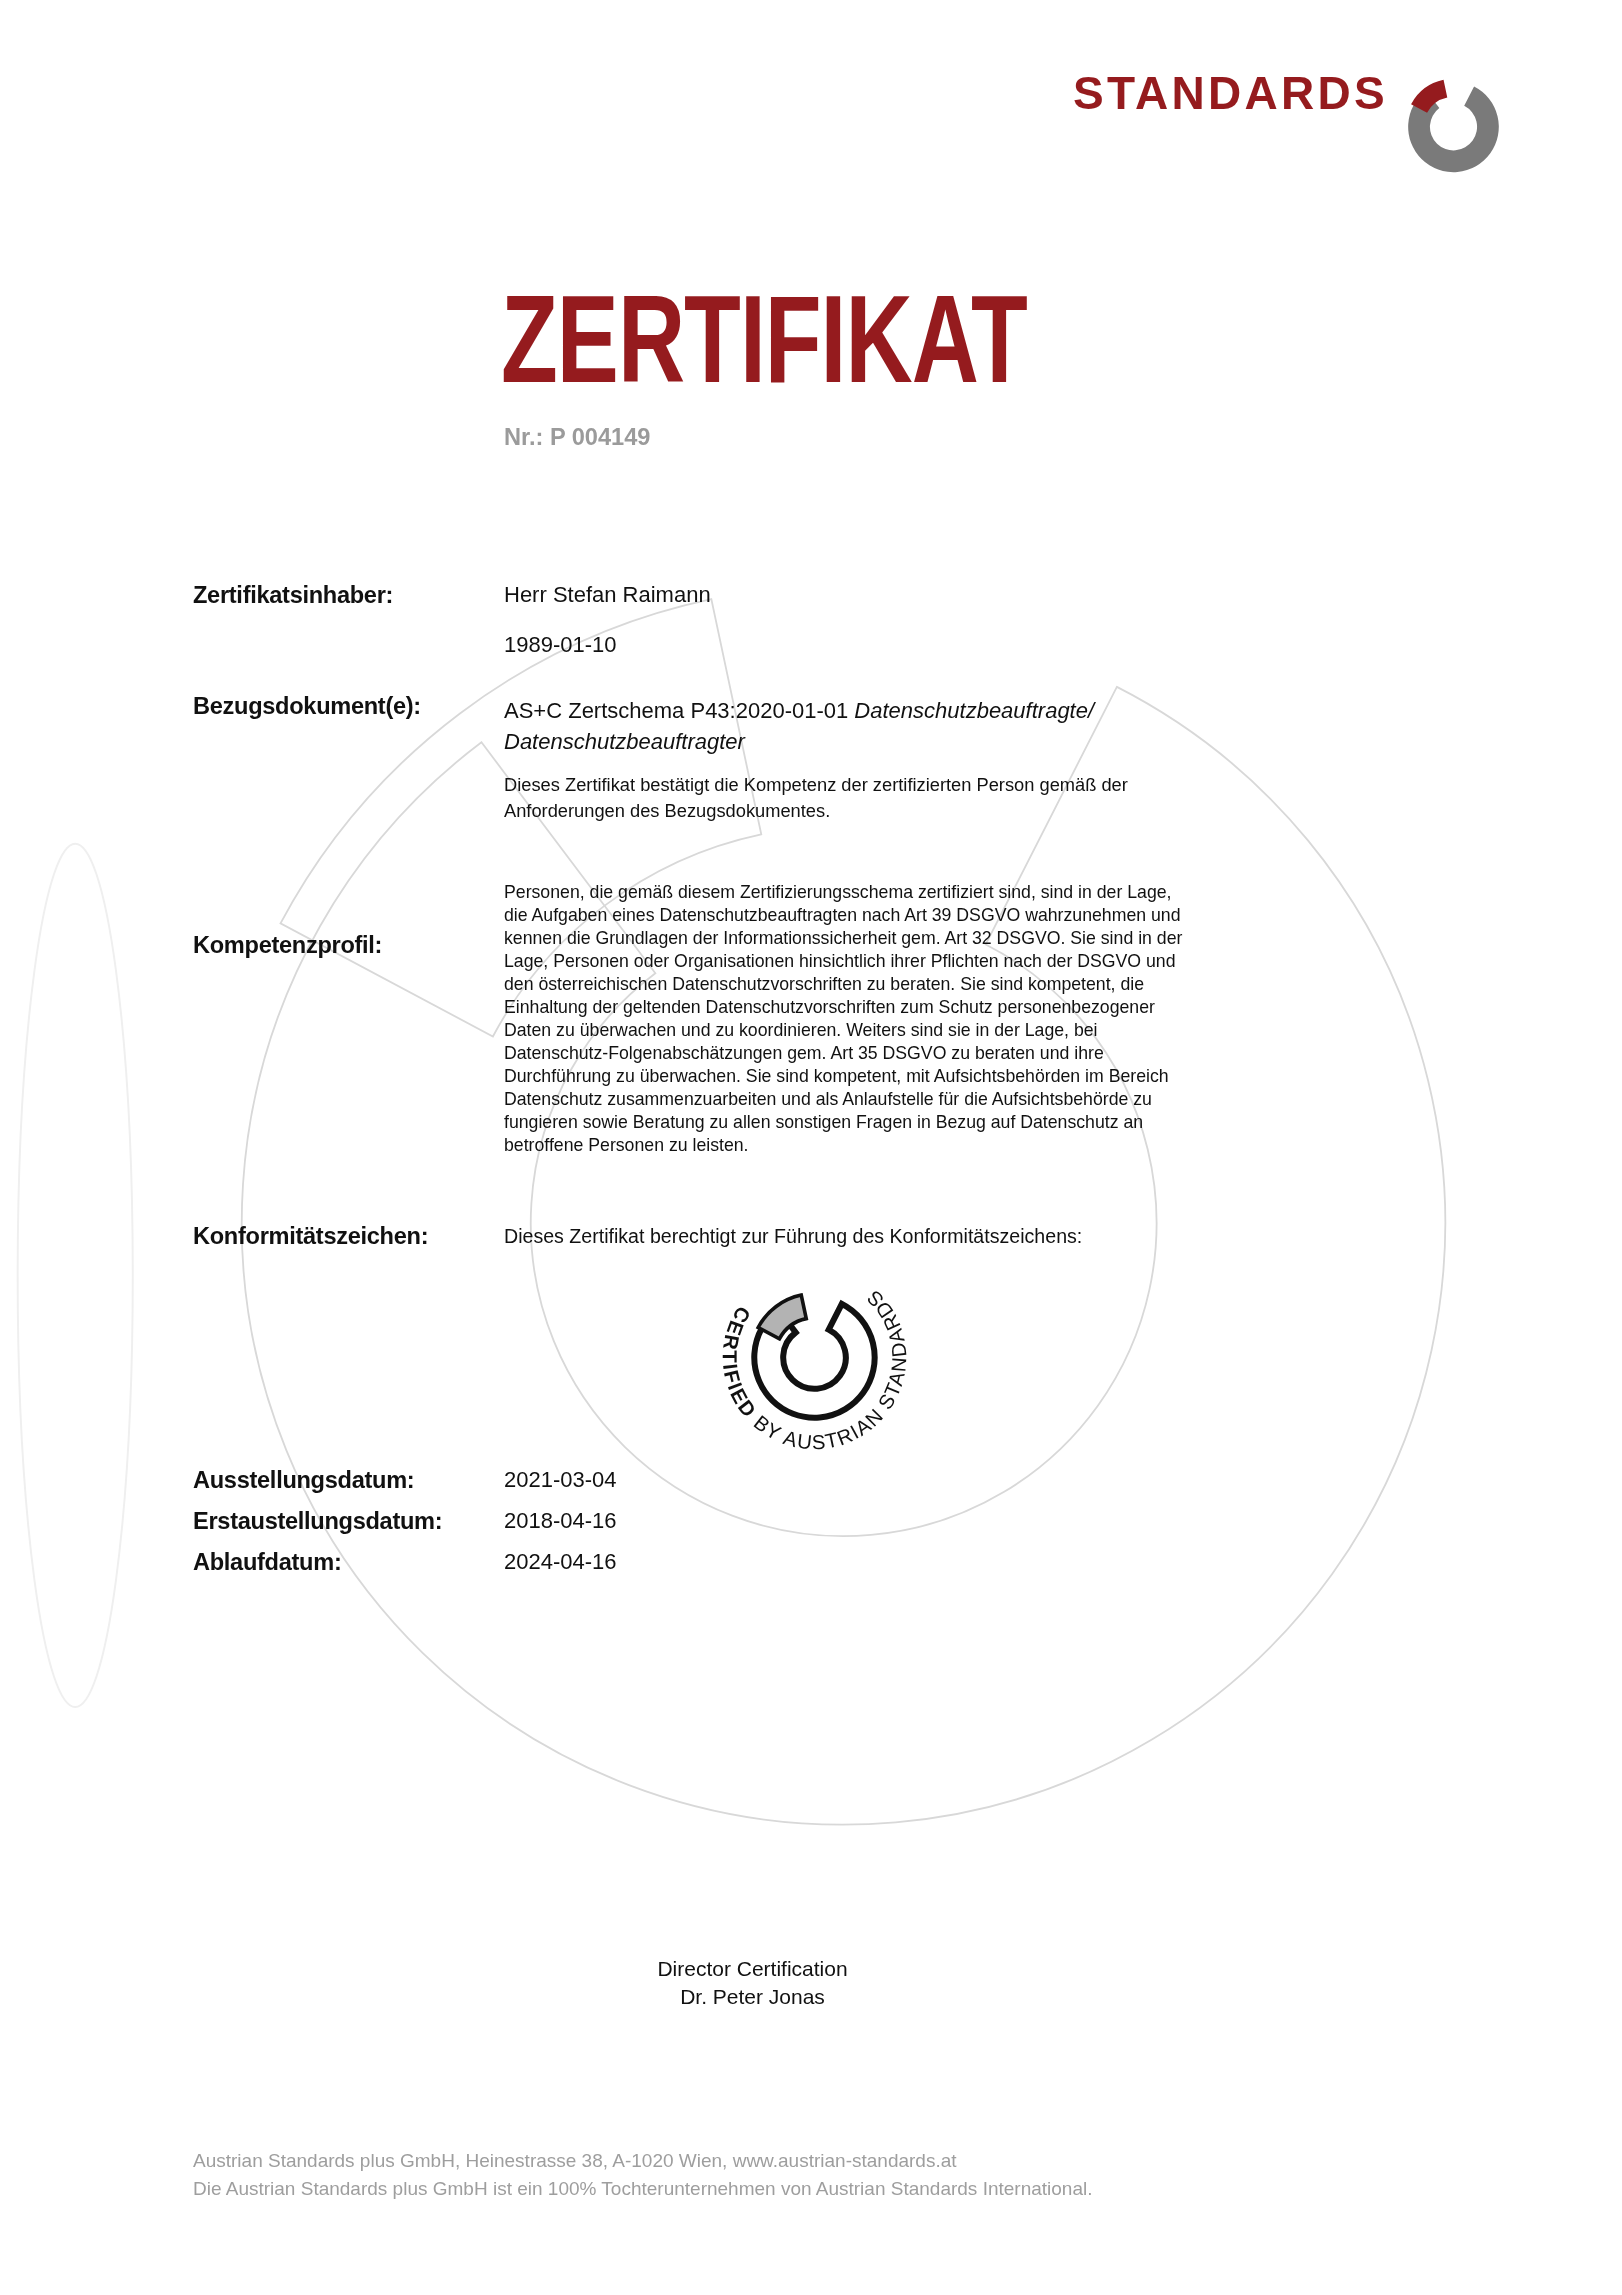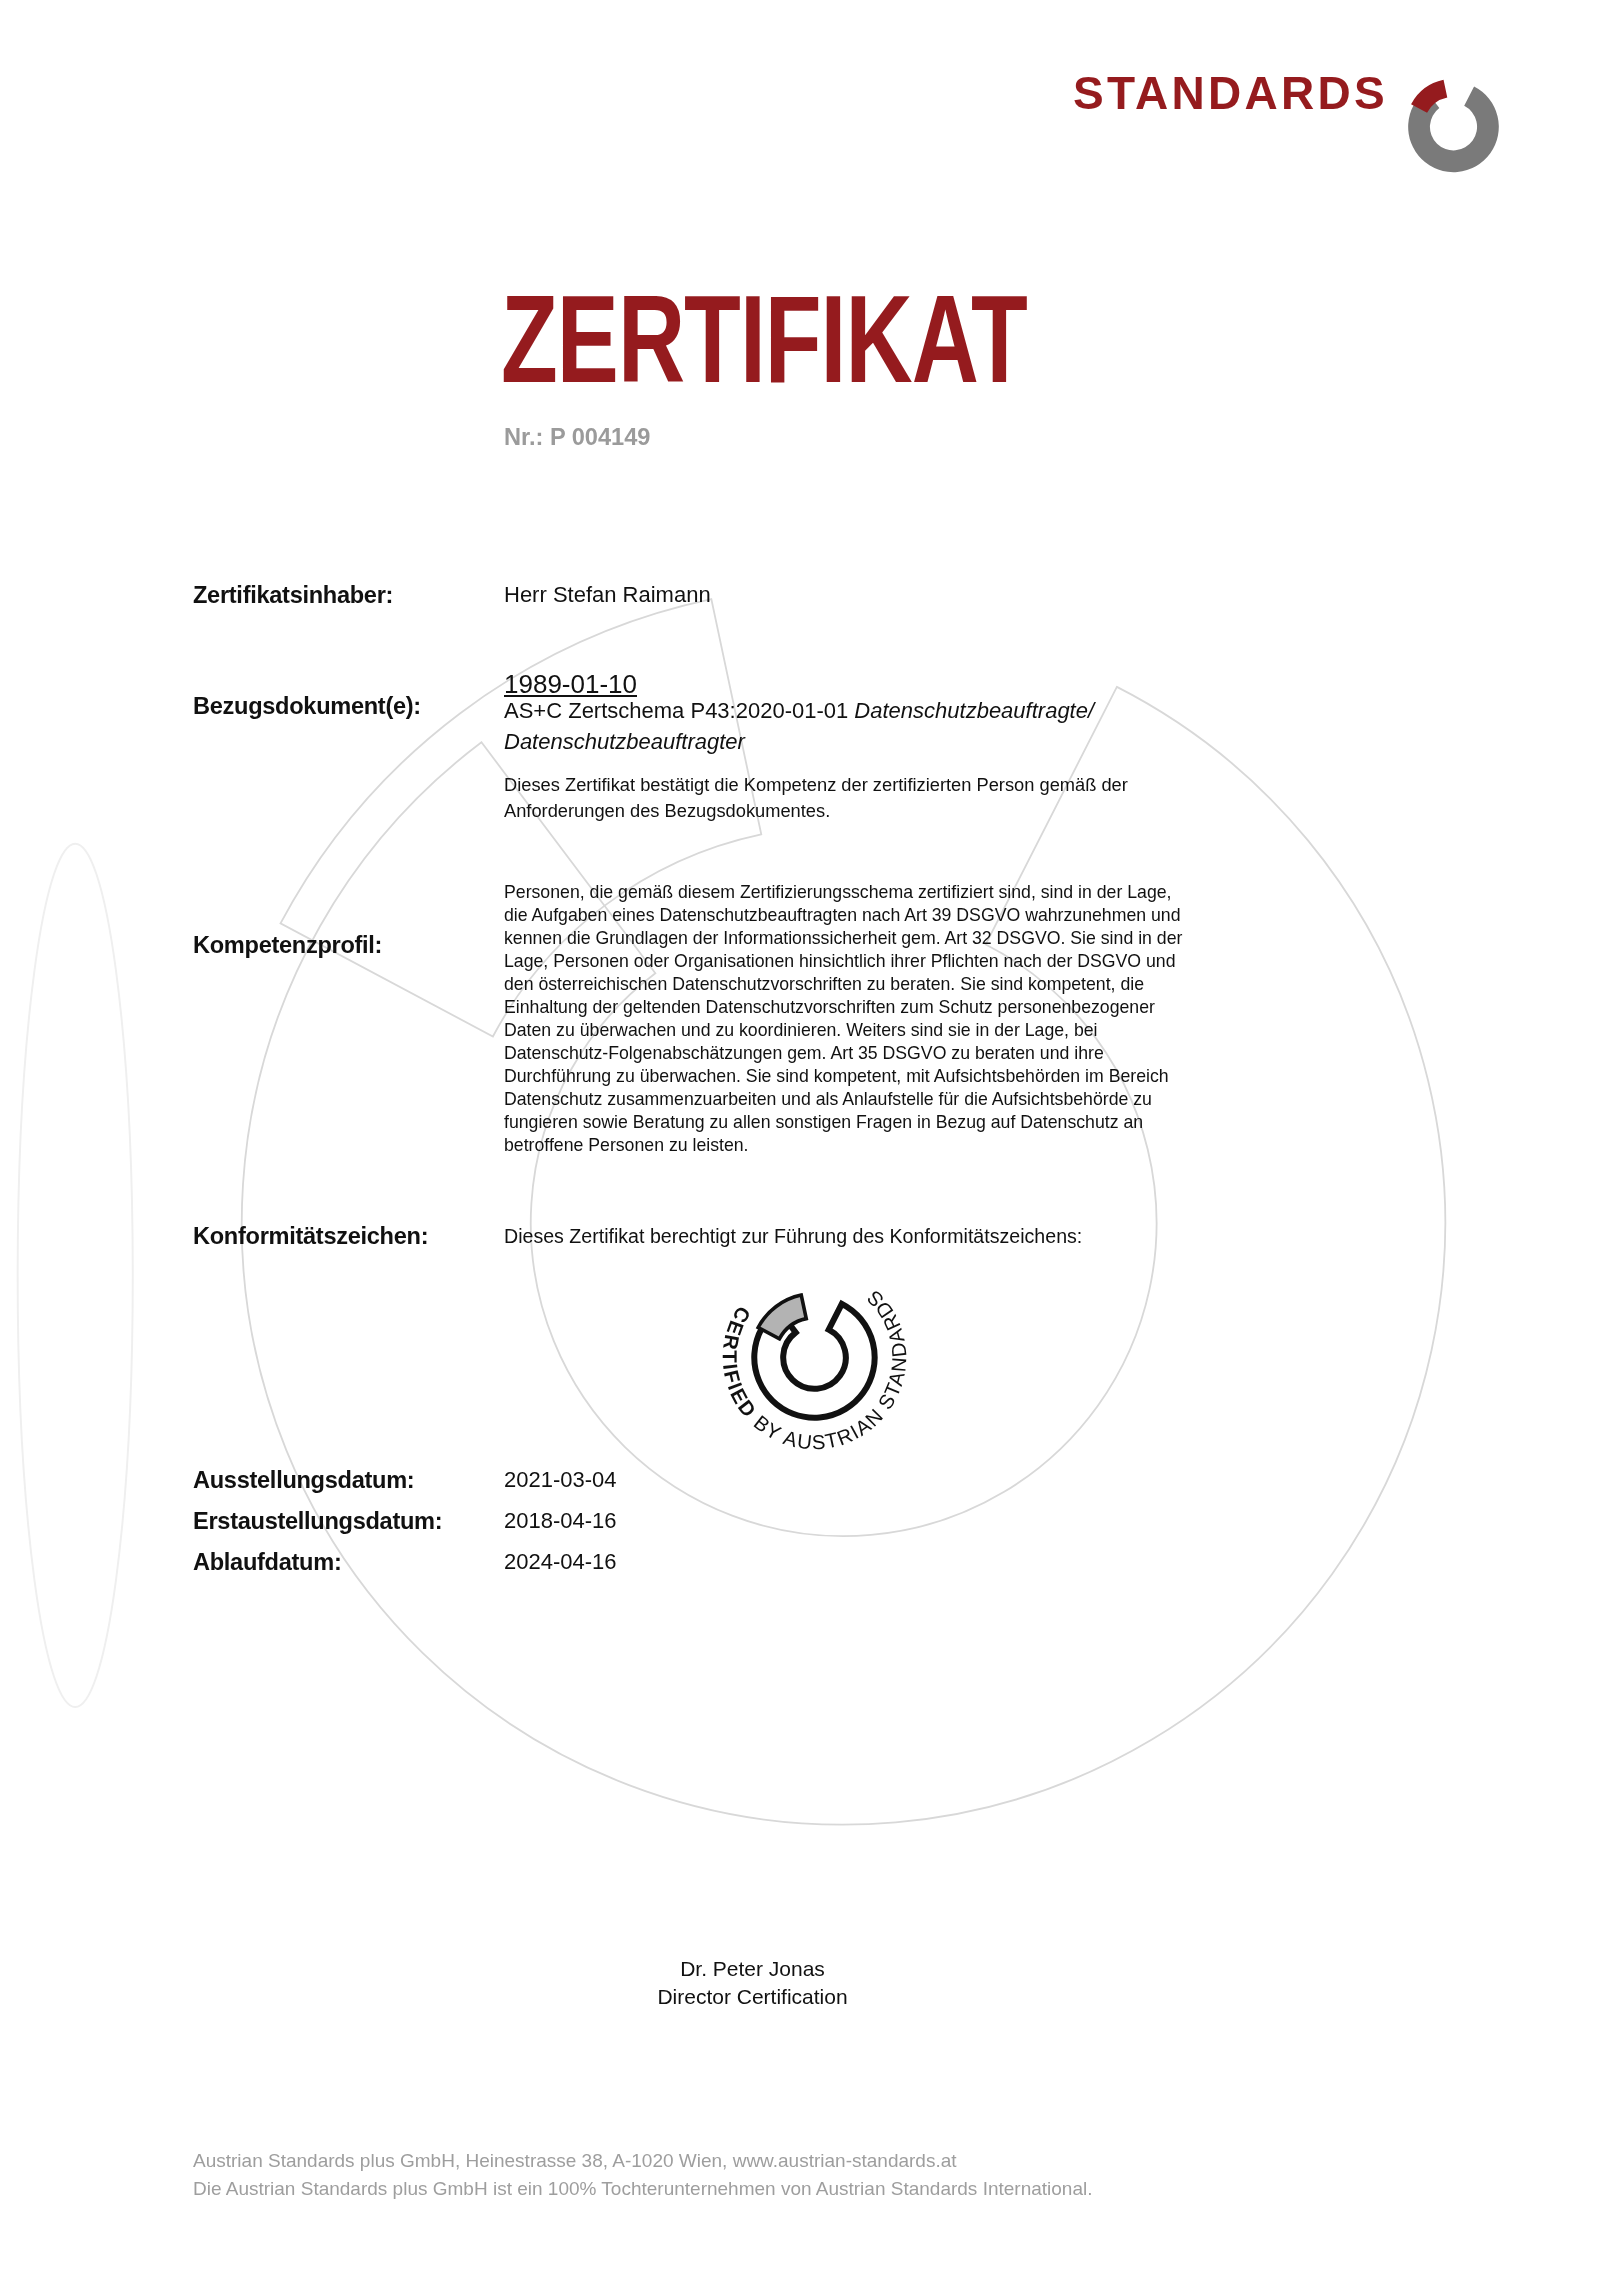--- a/index.html
+++ b/index.html
@@ -46,21 +46,21 @@
 
   
   .flabel{
     position:absolute;left:193px;
     font-size:23.6px;font-weight:700;letter-spacing:-0.3px;color:#111;
     white-space:nowrap;
     text-align:right;
   }
   .fvalue{position:absolute;left:504px;color:#111;}
   .v-name{top:582px;font-size:22px;}
-  .v-birth{top:669px;font-size:26px;text-decoration:underline;}
+  .v-birth{top:632px;font-size:22px;}
   .v-ref{top:695px;font-size:22px;line-height:31px;}
   .v-ref .it{font-style:italic;}
   .v-refnote{top:772px;font-size:18.3px;line-height:26px;white-space:pre-line;}
   .v-comp{top:881px;font-size:17.7px;line-height:23px;white-space:pre-line;width:850px;}
   .v-conf{top:1225px;font-size:19.6px;}
   .v-date{font-size:22px;}
 
   .l-holder{top:582px;}
   .l-ref{top:693px;}
   .l-comp{top:932px;}
@@ -164,22 +164,22 @@
     <div class="flabel l-issue">Ausstellungsdatum:</div>
     <div class="fvalue v-date d-issue">2021-03-04</div>
 
     <div class="flabel l-first">Erstaustellungsdatum:</div>
     <div class="fvalue v-date d-first">2018-04-16</div>
 
     <div class="flabel l-expiry">Ablaufdatum:</div>
     <div class="fvalue v-date d-expiry">2024-04-16</div>
 
     <div class="signature">
+      <div>Director Certification</div>
       <div>Dr. Peter Jonas</div>
-      <div>Director Certification</div>
     </div>
 
     <div class="footer"><span>Austrian Standards plus GmbH, Heinestrasse 38, A-1020 Wien, www.austrian-standards.at</span>
 <span>Die Austrian Standards plus GmbH ist ein 100% Tochterunternehmen von Austrian Standards International.</span></div>
 
   </div>
 </div>
 
 
 </body></html>

